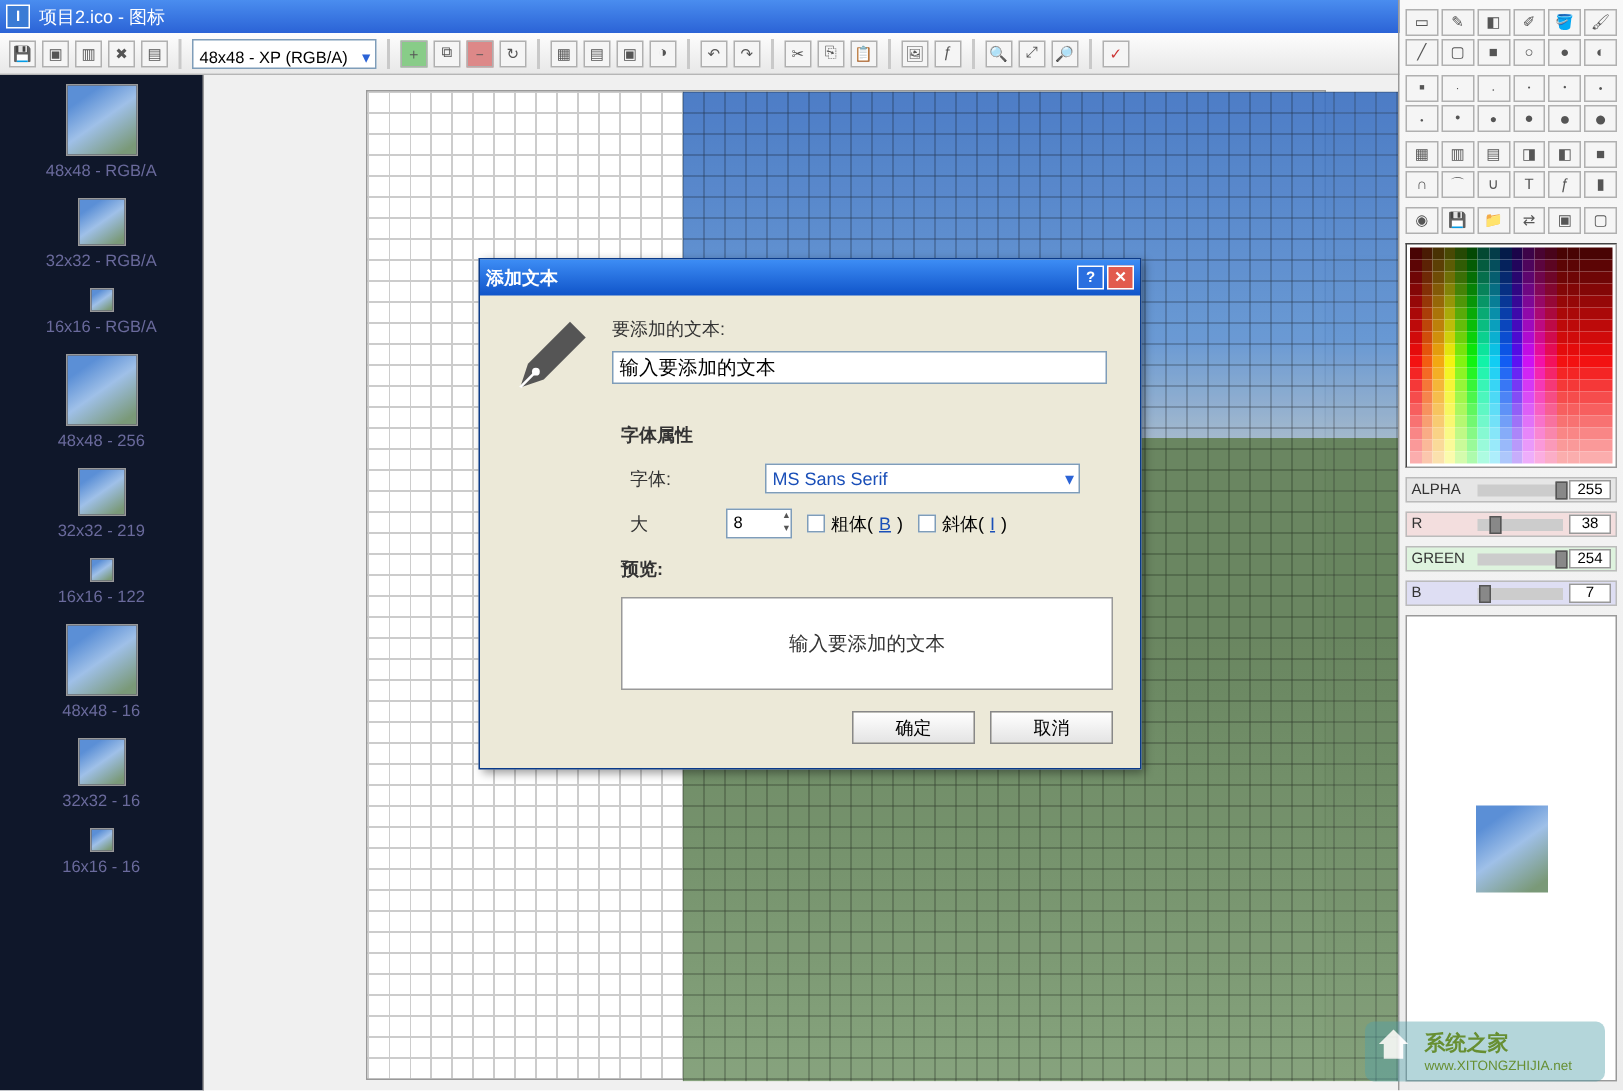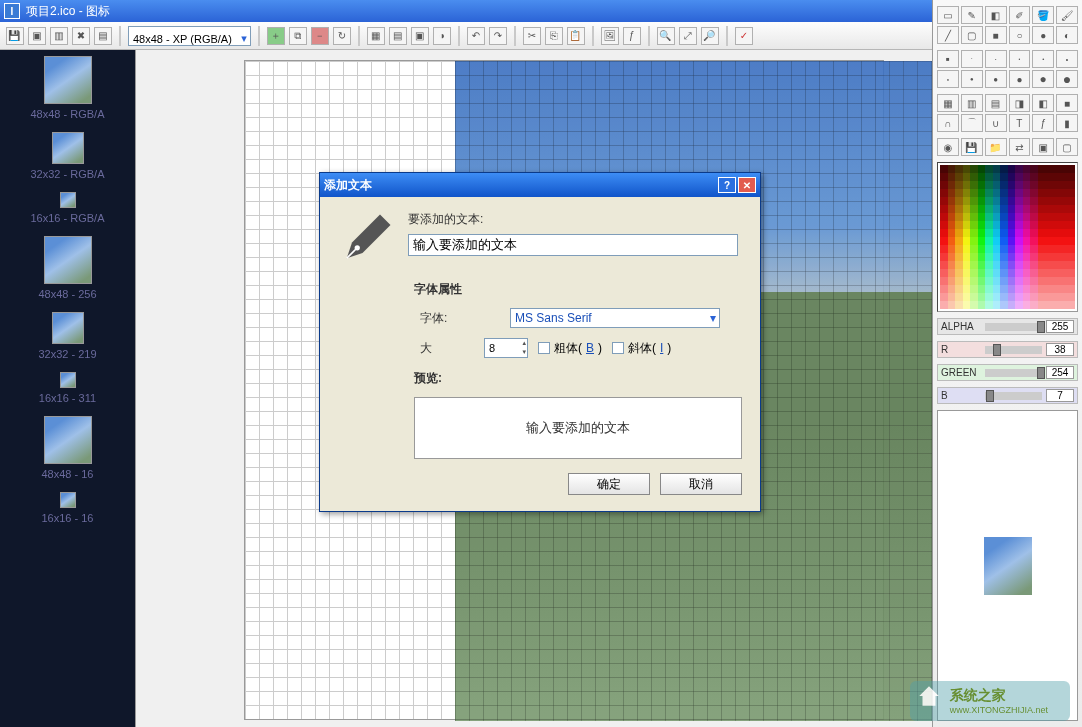--- a/index.html
+++ b/index.html
@@ -154,25 +154,29 @@
       <div class="thumb">
         <div class="pic p48"></div>
         <div>48x48 - 256</div>
       </div>
       <div class="thumb">
         <div class="pic p32"></div>
         <div>32x32 - 219</div>
       </div>
       <div class="thumb">
         <div class="pic p16"></div>
-        <div>16x16 - 311</div>
+        <div>16x16 - 122</div>
       </div>
       <div class="thumb">
         <div class="pic p48"></div>
         <div>48x48 - 16</div>
+      </div>
+      <div class="thumb">
+        <div class="pic p32"></div>
+        <div>32x32 - 16</div>
       </div>
       <div class="thumb">
         <div class="pic p16"></div>
         <div>16x16 - 16</div>
       </div>
     </div>
   <div class="canvas-wrap">
     <div class="canvas-grid">
       <div class="pixel-art"></div>
     </div>

